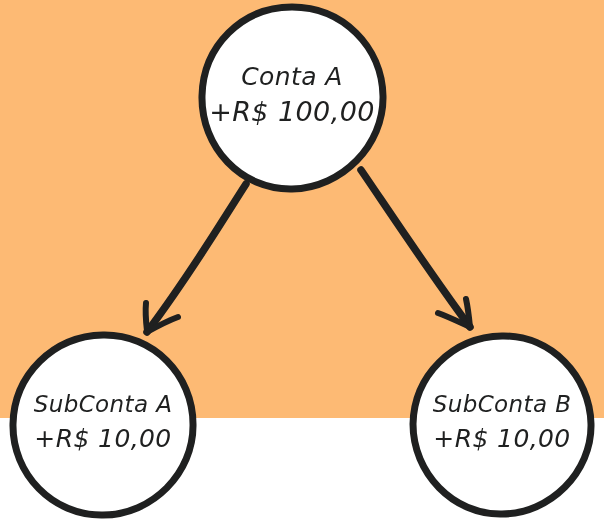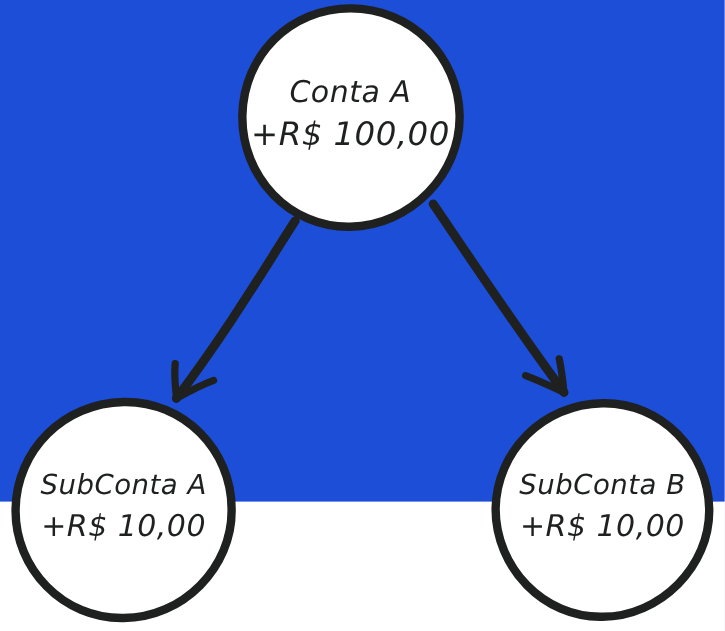--- a/index.html
+++ b/index.html
@@ -11,21 +11,21 @@
   body {
     width: 604px;
     height: 526px;
     overflow: hidden;
     font-family: "DejaVu Sans", sans-serif;
   }
   #diagram-root {
     position: relative;
     width: 604px;
     height: 418px;
-    background: #1d4ed8;
+    background: #fdba74;
   }
   svg#graph {
     display: block;
     width: 604px;
     height: 526px;
   }
   .node-circle {
     fill: #ffffff;
     stroke: #1f2020;
     stroke-width: 7;

